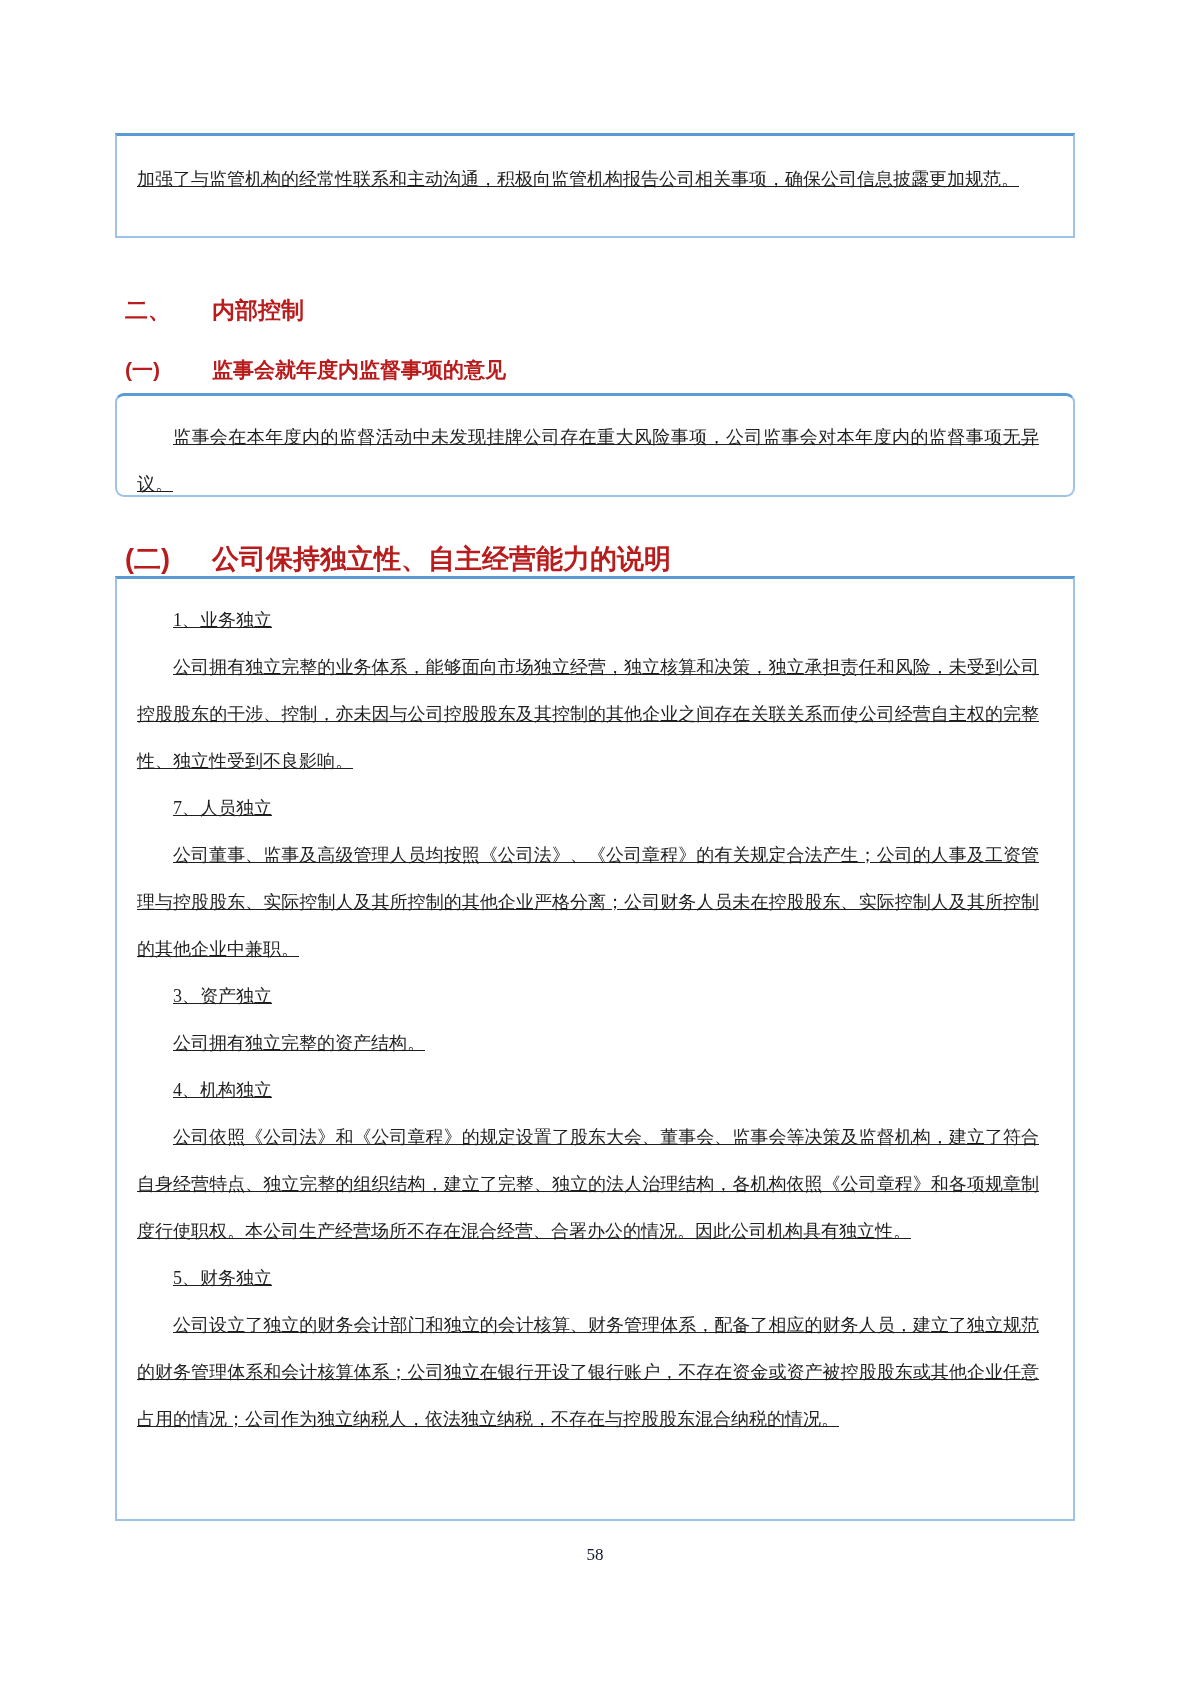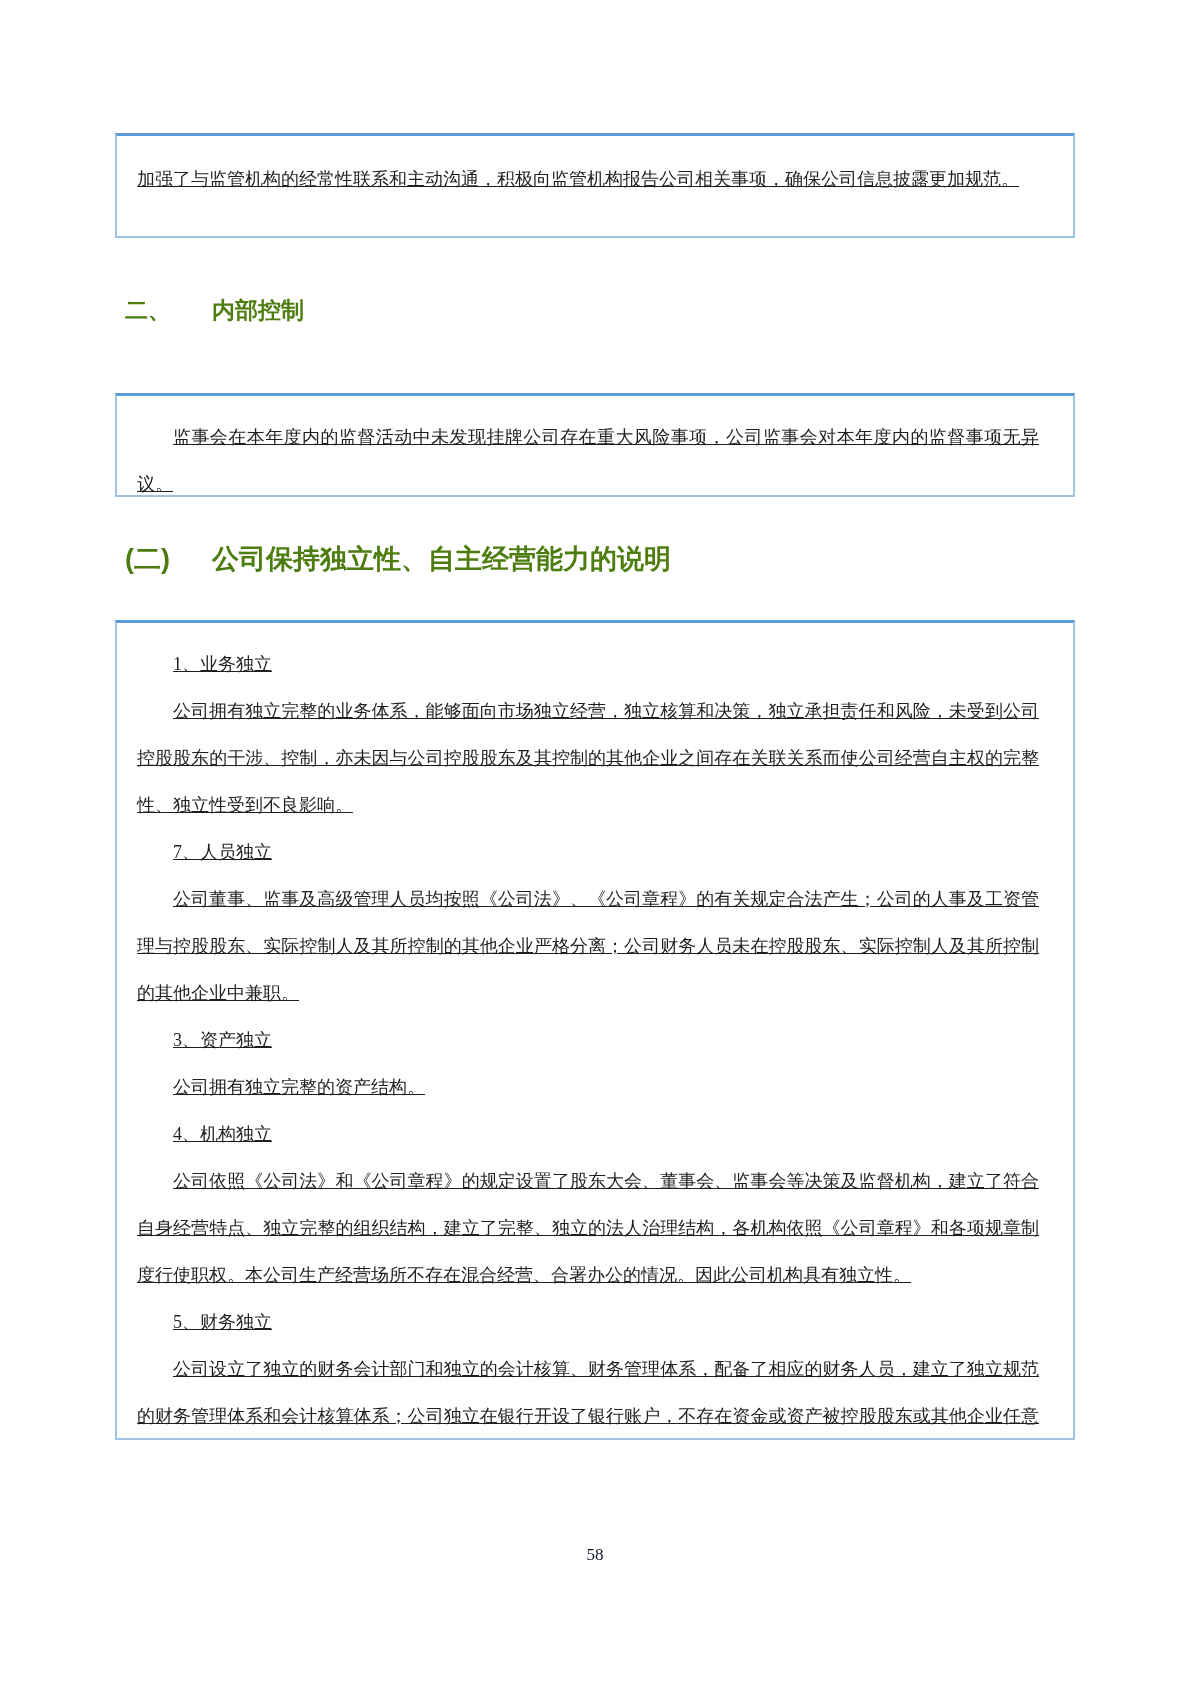--- a/index.html
+++ b/index.html
@@ -40,32 +40,33 @@
   .intro-box {
     top: 133px;
     height: 105px;
     line-height: 50px;
     overflow: hidden;
   }
   .sub1-box {
     top: 393px;
     height: 104px;
     overflow: hidden;
+    border-radius: 9px;
   }
   .sub2-box {
-    top: 620px;
-    height: 820px;
+    top: 576px;
+    height: 945px;
     overflow: hidden;
   }
   .heading {
     position: absolute;
     left: 125px;
     font-family: "Liberation Sans", sans-serif;
     font-weight: bold;
-    color: #4d7c0f;
+    color: #b91c1c;
     white-space: nowrap;
   }
   .heading .h-num {
     display: inline-block;
     width: 87px;
   }
   .h-level1 {
     top: 295px;
     font-size: 23px;
   }
@@ -93,20 +94,23 @@
 <div class="page">
 
   <div class="textbox intro-box">
     <p class="noindent">加强了与监管机构的经常性联系和主动沟通，积极向监管机构报告公司相关事项，确保公司信息披露更加规范。</p>
   </div>
 
   <div class="heading h-level1">
     <span class="h-num">二、</span><span class="h-title">内部控制</span>
   </div>
 
+  <div class="heading h-sub1">
+    <span class="h-num">(一)</span><span class="h-title">监事会就年度内监督事项的意见</span>
+  </div>
 
   <div class="textbox sub1-box">
     <p>监事会在本年度内的监督活动中未发现挂牌公司存在重大风险事项，公司监事会对本年度内的监督事项无异议。</p>
   </div>
 
   <div class="heading h-sub2">
     <span class="h-num">(二)</span><span class="h-title">公司保持独立性、自主经营能力的说明</span>
   </div>
 
   <div class="textbox sub2-box">

